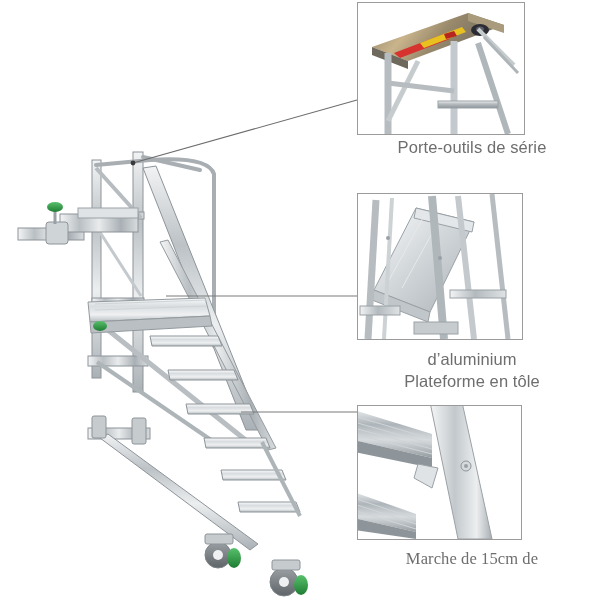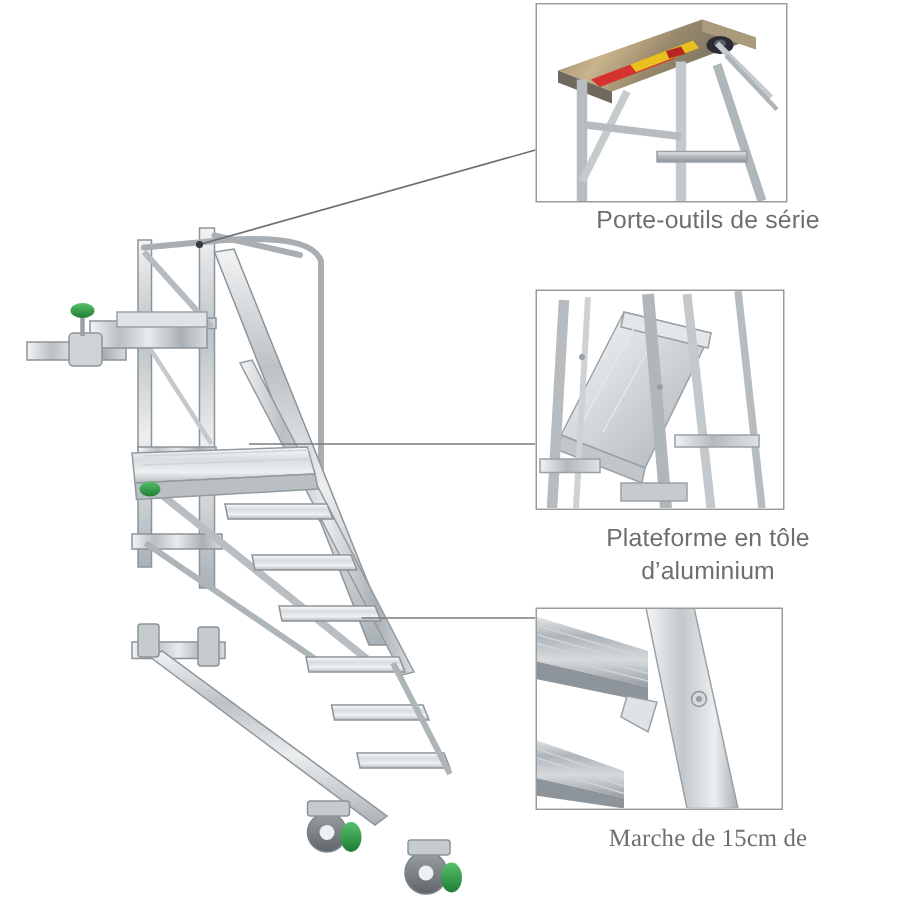--- a/index.html
+++ b/index.html
@@ -219,22 +219,22 @@
         <path d="M134 0 L150 145" stroke="#b6bcc0" stroke-width="5" fill="none"></path>
         <rect x="2" y="112" width="40" height="9" fill="url(#p-rail)" stroke="#9aa1a6" stroke-width="1"></rect>
         <rect x="92" y="96" width="56" height="8" fill="url(#p-rail)" stroke="#9aa1a6" stroke-width="1"></rect>
         <rect x="56" y="128" width="44" height="12" fill="#c6cbce" stroke="#9aa1a6" stroke-width="1"></rect>
       </g>
       <circle cx="82" cy="64" r="2" fill="#9aa1a6"></circle>
       <circle cx="30" cy="44" r="2" fill="#9aa1a6"></circle>
     </svg>
   </div>
   <div class="caption" style="left:357px;top:348px;width:230px;">
+    <div>d’aluminium</div>
     <div>Plateforme en tôle</div>
-    <div>d’aluminium</div>
   </div>
 
   <div class="panel" style="left:357px;top:405px;width:163px;height:133px;">
     <svg class="panel-inner" viewBox="0 0 163 133" width="163" height="133">
       <defs>
         <linearGradient id="s-step" x1="0" y1="0" x2="0" y2="1">
           <stop offset="0" stop-color="#e7eaec"></stop>
           <stop offset="0.3" stop-color="#aeb5ba"></stop>
           <stop offset="0.62" stop-color="#d7dbde"></stop>
           <stop offset="1" stop-color="#959ca1"></stop>

